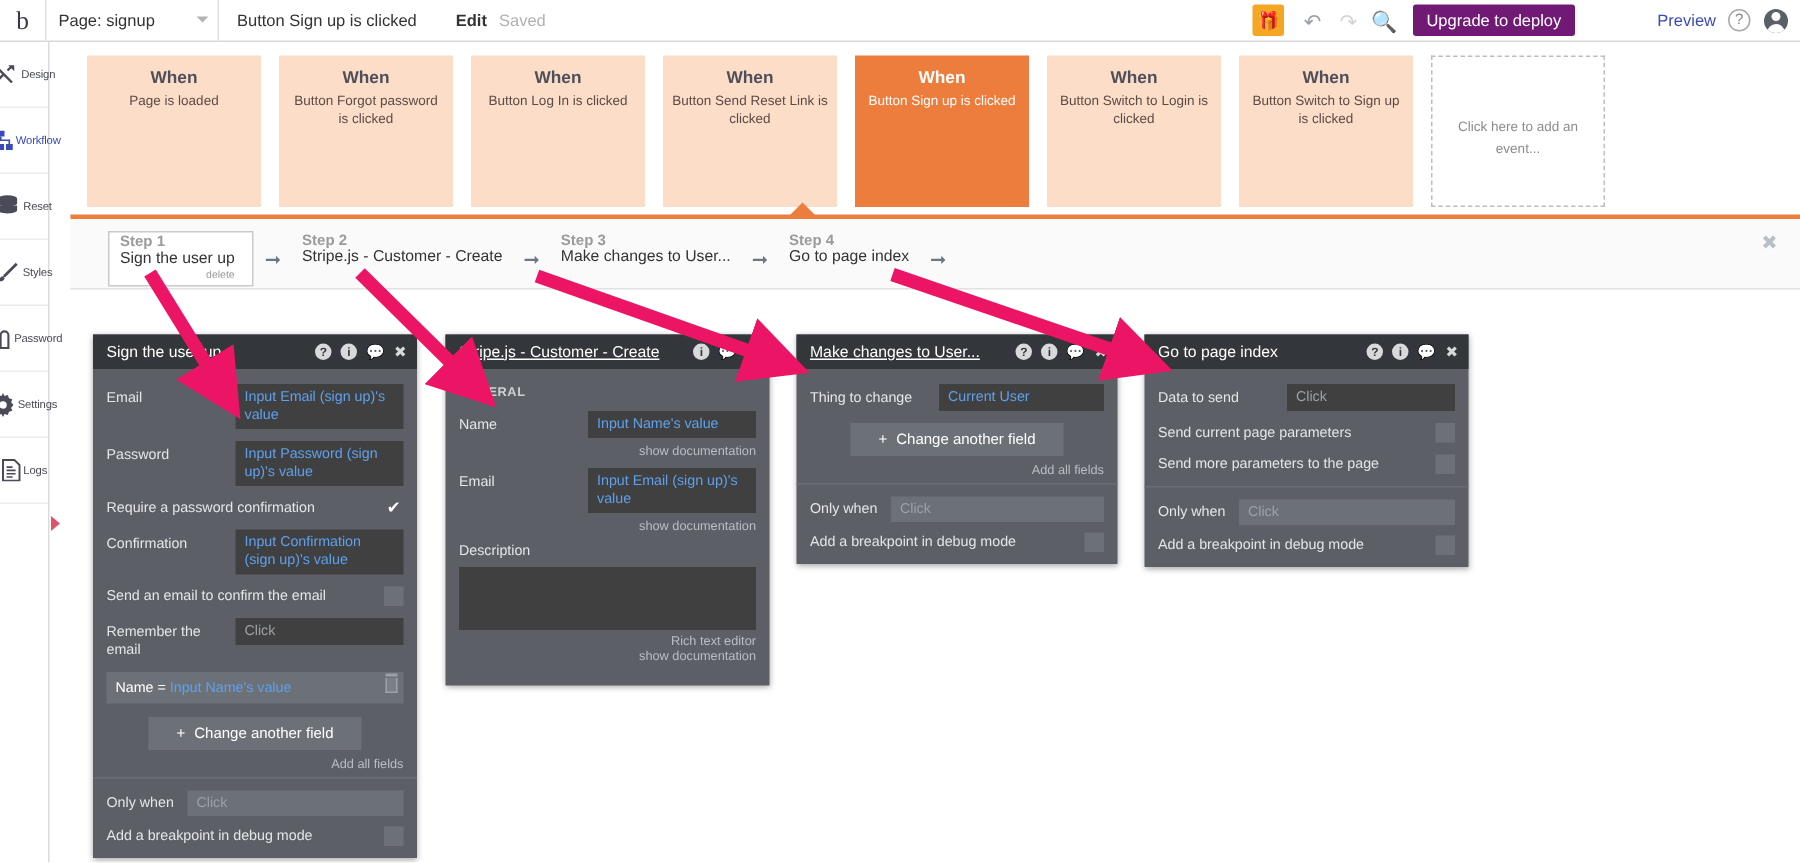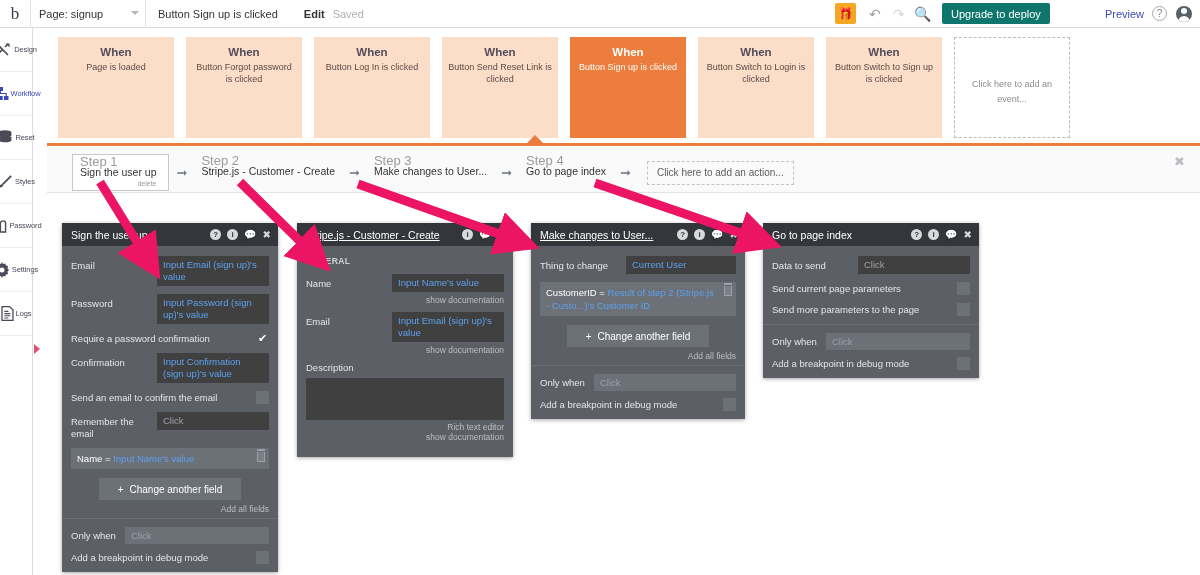--- a/index.html
+++ b/index.html
@@ -43,21 +43,21 @@
     width:21px;height:21px;background:#f5a623;border-radius:2px;
     display:flex;align-items:center;justify-content:center;color:#fff;font-size:12px;
     margin-right:6px;
   }
   .icon-btn {
     width:22px;height:22px;display:flex;align-items:center;justify-content:center;
     color:#9aa0a6;font-size:14px;
   }
   .icon-btn.dim { color:#d2d4d7; }
   .upgrade-btn {
-    background:#0f766e; color:#fff; font-size:11px; height:21px;
+    background:#701a75; color:#fff; font-size:11px; height:21px;
     display:flex;align-items:center;padding:0 9px; border-radius:2px; margin:0 6px;
   }
   .preview-link { font-size:11px; color:#3a4ab8; padding:0 6px;margin-left:41px; }
   .help-circle {
     width:15px;height:15px;border-radius:50%;border:1px solid #a9a9a9;color:#888;
     display:flex;align-items:center;justify-content:center;font-size:10px;
   }
   .avatar-circle {
     width:16px;height:16px;border-radius:50%;background:#5a5f68;margin-left:7px;
     position:relative; overflow:hidden;
@@ -116,21 +116,21 @@
     background:#fafafa; border-bottom:1px solid #e2e2e2;
   }
   .strip-close {
     position:absolute; right:15px; top:8px; color:#b9bfc5; font-size:13px;
   }
   .steps-row { position:absolute; left:25px; top:8px; display:flex; align-items:flex-start; }
   .step {
     position:relative; padding:2px 7px 2px 7px; min-width:68px;
   }
   .step.boxed { border:1px solid #c9c9c9; background:#fff; padding-right:12px; }
-  .step .st-num { font-size:13px; color:#9b9b9b; line-height:9px; }
+  .step .st-num { font-size:10px; color:#9b9b9b; line-height:9px;font-weight:bold; }
   .step .st-name { font-size:10.5px; color:#333; line-height:13px; white-space:nowrap; }
   .step .st-del { font-size:7px; color:#9b9b9b; text-align:right; line-height:9px; }
   .step-arrow {
     align-self:center; margin:0 7px; color:#6c7784; font-size:13px;
   }
   .step.add {
     border:1px dashed #c4c4c4; height:24px; display:flex;align-items:center;
     padding:0 9px; margin-left:9px; align-self:center;
   }
   .step.add .st-add { font-size:10px; color:#5d5d5d; white-space:nowrap; }
@@ -349,23 +349,20 @@
     <div class="step">
       <div class="st-num">Step 3</div>
       <div class="st-name">Make changes to User...</div>
     </div>
     <div class="step-arrow">➞</div>
     <div class="step">
       <div class="st-num">Step 4</div>
       <div class="st-name">Go to page index</div>
     </div>
     <div class="step-arrow">➞</div>
-    <div class="step add">
-      <div class="st-add">Click here to add an action...</div>
-    </div>
   </div>
 </div>
 
 <div class="panel" style="left:62px; top:223px; width:216px;">
   <div class="panel-head">
     <div class="panel-title">Sign the user up</div>
     <div class="panel-head-icons">
       <span class="ph-circ">?</span>
       <span class="ph-circ">i</span>
       <span class="ph-ico">💬</span>
@@ -455,26 +452,20 @@
       <span class="ph-circ">?</span>
       <span class="ph-circ">i</span>
       <span class="ph-ico">💬</span>
       <span class="ph-ico">✖</span>
     </div>
   </div>
   <div class="panel-body">
     <div class="row">
       <div class="row-label">Thing to change</div>
       <div class="field">Current User</div>
-    </div>
-    <div class="kv">
-      <span class="kv-key">CustomerID</span>
-      <span class="kv-eq">=</span>
-      <span class="kv-val">Result of step 2 (Stripe.js - Custo...)'s Customer ID</span>
-      <span class="trash"></span>
     </div>
     <div class="change-btn">
       <span>+</span>
       <span>Change another field</span>
     </div>
     <div class="add-all">Add all fields</div>
     <div class="panel-sep"></div>
     <div class="footer-row">
       <div class="fr-label">Only when</div>
       <div class="fr-field">Click</div>

